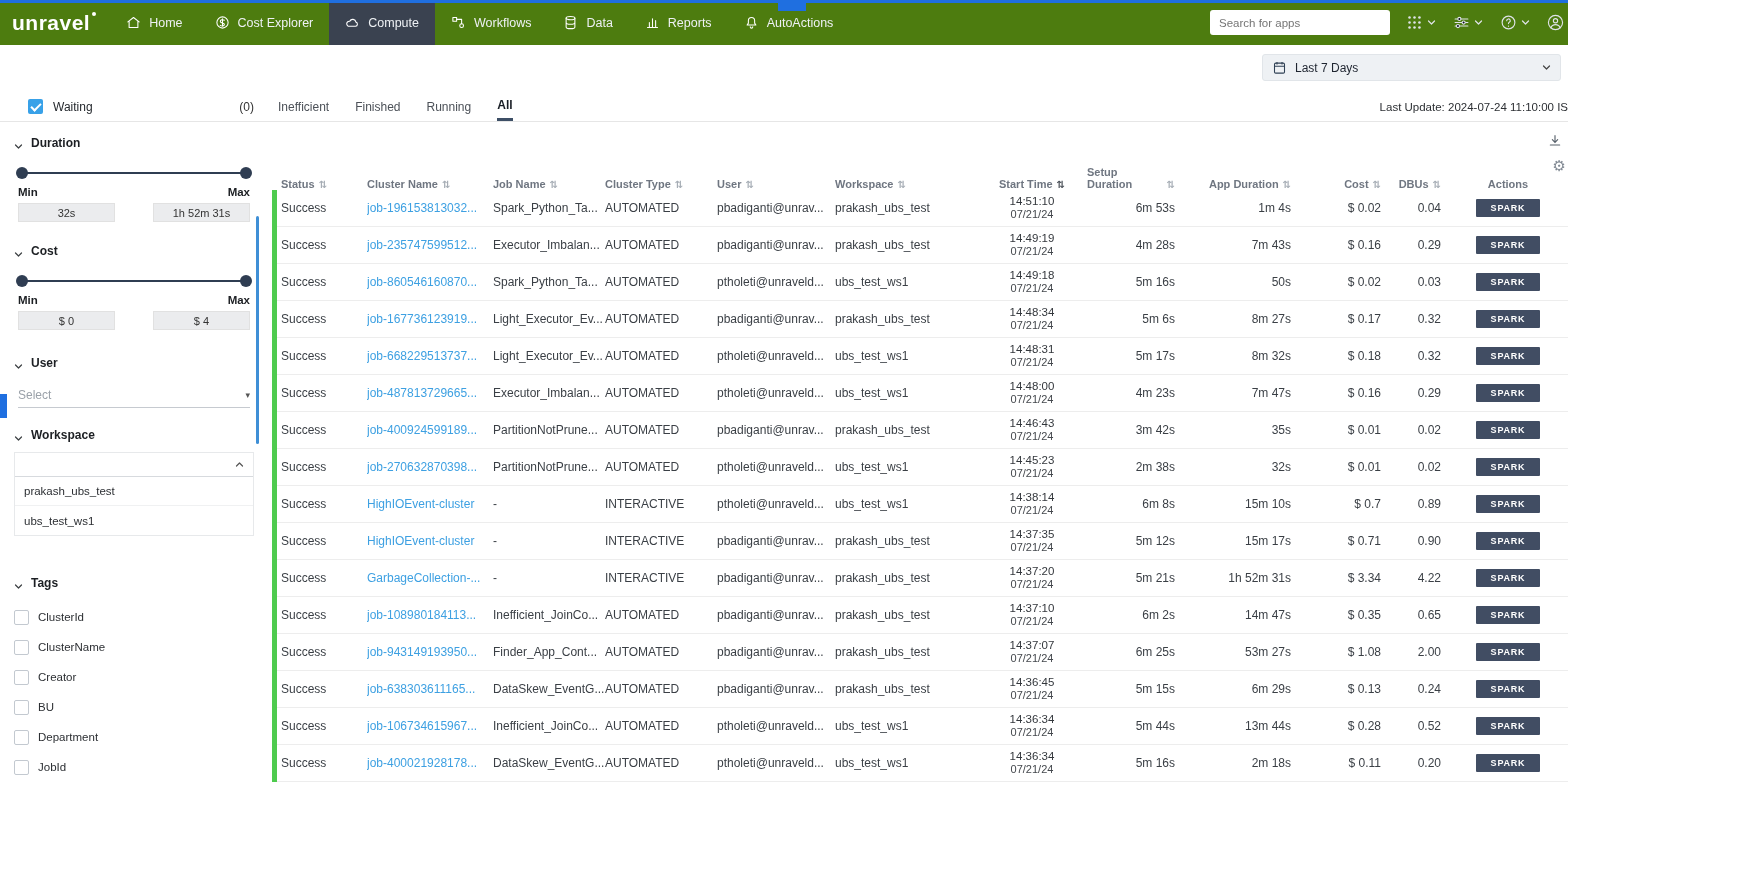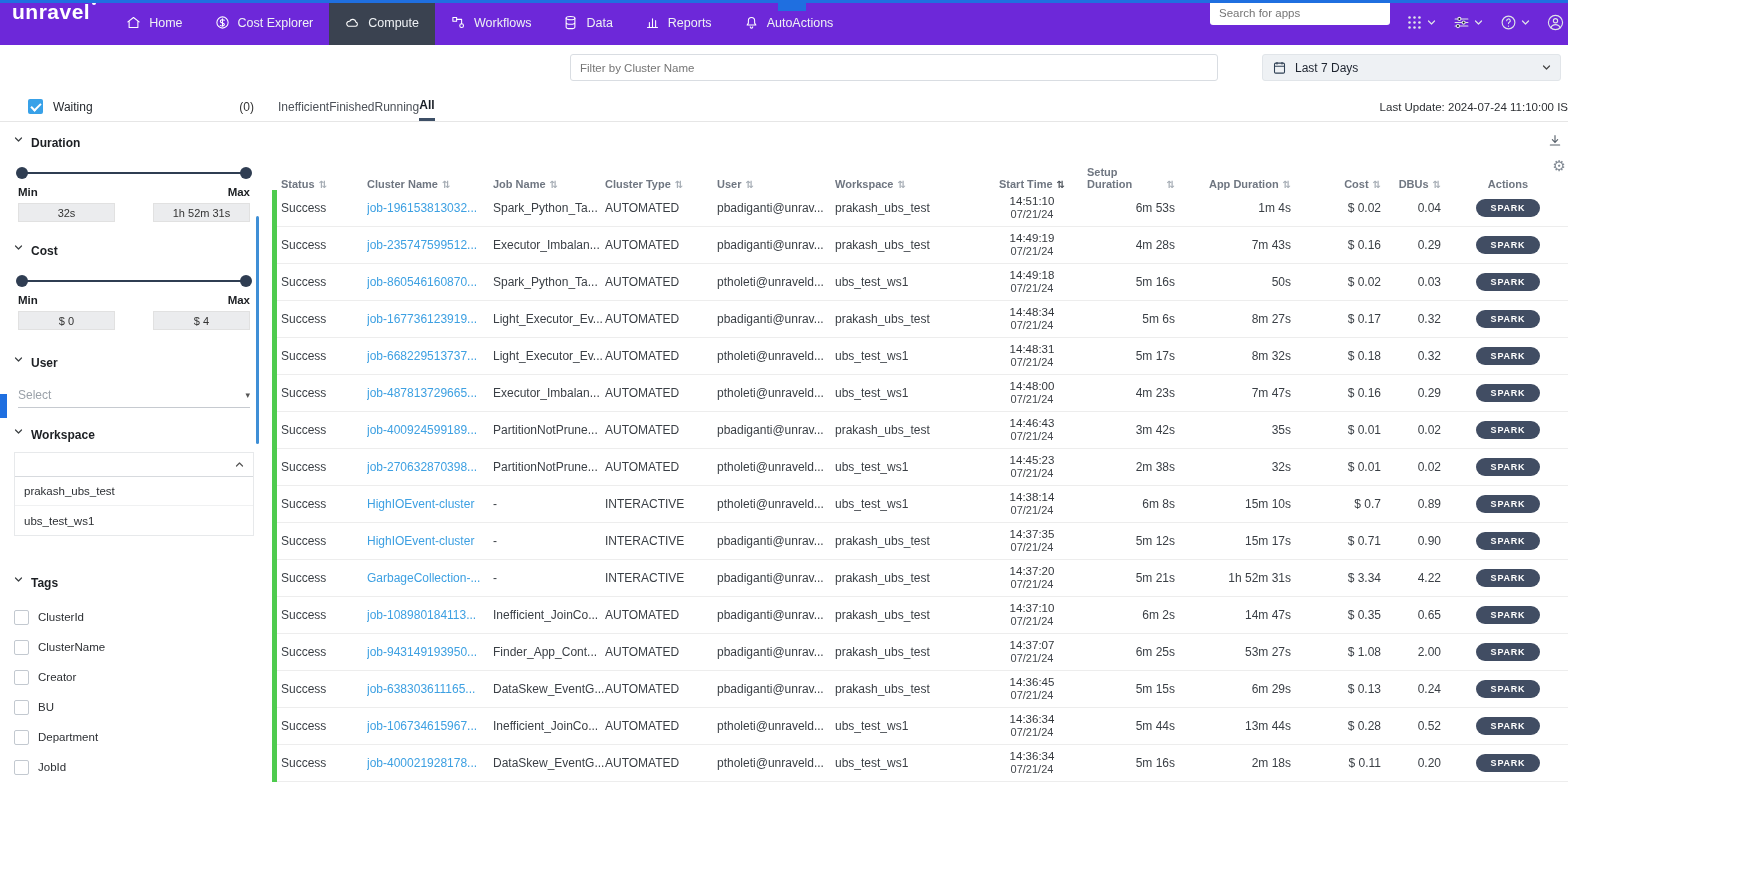--- a/index.html
+++ b/index.html
@@ -6,21 +6,21 @@
   html,body{width:1764px;height:880px;background:#fff;overflow:hidden;
     font-family:"Liberation Sans","DejaVu Sans",sans-serif;}
   .app{position:relative;width:1568px;height:880px;background:#fff;overflow:hidden}
 
   
   .top-line{position:absolute;left:0;top:0;width:1568px;height:3px;background:#1f6fe0;z-index:60}
   .top-square{position:absolute;left:778px;top:0;width:28px;height:11px;background:#1f6fe0;z-index:61}
   .left-tick{position:absolute;left:0;top:394px;width:7px;height:24px;background:#1f6fe0;z-index:61}
 
   
-  .navbar{display:flex;height:45px;background:#6d28d9;color:#fff;padding-left:12px}
+  .navbar{display:flex;align-items:center;height:45px;background:#4d7c0f;color:#fff;padding-left:12px}
   .logo{font-size:21px;font-weight:bold;letter-spacing:.5px;margin-right:20px;position:relative;cursor:pointer}
   .logo .logo-dot{position:absolute;right:-6px;top:1px;width:4px;height:4px;border-radius:50%;background:#fff}
   .nav-items{display:flex;height:100%;align-items:stretch}
   .nav-item{display:flex;align-items:center;gap:8px;padding:12px 16px;font-size:12.5px;color:#eef1f4;cursor:pointer}
   .nav-item.active{background:#3a4250}
   .nav-item svg{width:15px;height:15px;stroke:#fff;fill:none;stroke-width:1.7;stroke-linecap:round;stroke-linejoin:round}
   .nav-search{margin-left:auto;margin-right:16px}
   .nav-search input{width:180px;height:25px;border:none;border-radius:3px;padding:0 9px;font-size:11.5px;color:#333;background:#fff;outline:none}
   .nav-right{display:flex;align-items:center;gap:17px;padding-right:4px;color:#dfe3e8}
   .nav-icon-btn{display:flex;align-items:center;gap:4px;cursor:pointer}
@@ -42,42 +42,42 @@
   
   .sidebar{width:268px;flex:none;position:relative;font-size:12px;color:#25292e}
   .sidebar-scrollbar{position:absolute;left:256px;top:124px;width:3px;height:228px;background:#3f8fd6;border-radius:2px;z-index:5}
   .waiting-row{height:30px;display:flex;align-items:center;padding:0 14px 0 28px;border-bottom:1px solid #e6e6e6}
   .waiting-row .lbl{margin-left:10px}
   .waiting-row .count{margin-left:auto;color:#333}
   .cb{width:15px;height:15px;border-radius:2px;flex:none;cursor:pointer}
   .cb.checked{background:#38a1e8;position:relative}
   .cb.checked::after{content:"";position:absolute;left:4.5px;top:1.5px;width:4px;height:8px;border:solid #fff;border-width:0 2px 2px 0;transform:rotate(45deg)}
   .cb.un{background:#fff;border:1.5px solid #c3c9d0}
-  .sec-title{display:flex;align-items:flex-start;gap:8px;padding-left:14px;font-weight:bold;font-size:12px;color:#1c1f23;cursor:pointer}
+  .sec-title{display:flex;align-items:flex-end;gap:8px;padding-left:14px;font-weight:bold;font-size:12px;color:#1c1f23;cursor:pointer}
   .sec-title .chev{color:#3c4043}
   .mt14{margin-top:14px}.mt20{margin-top:20px}.mt22{margin-top:22px}.mt24{margin-top:40px}.mt26{margin-top:26px}
   .slider{position:relative;height:12px;margin:17px 18px 0}
   .slider .track{position:absolute;left:2px;right:2px;top:5px;height:2px;background:#2f3d52}
   .slider .handle{position:absolute;top:0;width:12px;height:12px;border-radius:50%;background:#2f3d52;cursor:pointer}
   .handle.hmin{left:-2px}.handle.hmax{right:-2px}
   .minmax{display:flex;justify-content:space-between;margin:7px 18px 0;font-weight:bold;font-size:11.5px;color:#1c1f23}
   .valrow{display:flex;justify-content:space-between;margin:5px 18px 0}
   .valbox{width:97px;height:19px;background:#ebecee;border:1px solid #e1e1e1;display:flex;align-items:center;justify-content:center;font-size:11px;color:#333;cursor:text}
   .user-select{margin:13px 18px 0;height:25px;border-bottom:1px solid #c6cad0;display:flex;align-items:center;justify-content:space-between;color:#9aa1a9;font-size:12px;cursor:pointer}
   .user-select .caret{color:#555;font-size:9px}
   .dd{margin:10px 14px 0;border:1px solid #e7e9eb;background:#fff}
   .dd-head{height:24px;border-bottom:1px solid #d7dade;display:flex;align-items:center;justify-content:flex-end;padding:0 9px;color:#555;cursor:pointer}
   .dd-opt{height:29px;display:flex;align-items:center;padding-left:9px;font-size:11.5px;color:#2c2f33;border-bottom:1px solid #f0f1f2;cursor:pointer}
   .dd-opt:last-child{border-bottom:none}
   .tag-list{margin-top:12px}
   .tag-item{display:flex;align-items:center;gap:9px;padding-left:14px;height:30px;font-size:11.5px;color:#2c2f33;cursor:pointer}
 
   
   .main{flex:1;min-width:0;position:relative}
-  .tabs-row{display:flex;align-items:center;height:30px;border-bottom:1px solid #e6e6e6;padding-left:10px;}
+  .tabs-row{display:flex;align-items:center;height:30px;border-bottom:1px solid #e6e6e6;padding-left:10px;gap:26px}
   .tab{font-size:12px;color:#4c5158;cursor:pointer;height:100%;display:flex;align-items:center}
   .tab.active{color:#171c24;font-weight:bold;border-bottom:3px solid #3d4f66}
   .last-update{margin-left:auto;font-size:11.5px;color:#2c2f33;white-space:nowrap;padding-right:0}
   .export-row{height:26px;display:flex;justify-content:flex-end;align-items:center;padding-right:5px;margin-top:6px}
   .export-row svg{width:16px;height:16px;stroke:#57606a;fill:none;stroke-width:1.7;stroke-linecap:round;cursor:pointer}
 
   .table-area{margin-top:2px;padding-left:4px;position:relative}
   .tgrid{display:grid;grid-template-columns:86px 126px 112px 112px 118px 142px 110px 114px 116px 78px 64px 98px;align-items:center}
   .thead{position:relative;padding-left:9px;height:34px}
   .th{font-size:11px;color:#6f7681;font-weight:bold;display:flex;align-items:flex-end;gap:4px;height:34px;cursor:pointer}
@@ -89,21 +89,21 @@
   .td{display:flex;align-items:center;height:100%;overflow:hidden;white-space:nowrap}
   .td.stack{flex-direction:column;justify-content:center;align-items:center;line-height:13px}
   .tgrid > :nth-child(7){justify-content:center;text-align:center}
   .tgrid > :nth-child(8),.tgrid > :nth-child(9){justify-content:flex-end;padding-right:26px}
   .tgrid > :nth-child(10){justify-content:flex-end;padding-right:14px}
   .tgrid > :nth-child(11){justify-content:flex-end;padding-right:18px}
   .tgrid > :nth-child(12){justify-content:center}
   .link{color:#3da0e2;cursor:pointer}
   .st-time{font-size:11.5px;color:#33373c}
   .st-date{font-size:11px;color:#44484d}
-  .badge{display:inline-block;background:#414d63;color:#fff;font-size:9px;font-weight:bold;letter-spacing:.8px;padding:4px 15px;border-radius:9px;cursor:pointer}
+  .badge{display:inline-block;background:#414d63;color:#fff;font-size:9px;font-weight:bold;letter-spacing:.8px;padding:4px 15px;border-radius:1px;cursor:pointer}
 </style>
 </head>
 <body>
 
 <div class="app">
   <div class="top-line"></div>
   <div class="top-square"></div>
   <div class="left-tick"></div>
 
   <header class="navbar">
@@ -202,21 +202,20 @@
         <svg class="big" viewBox="0 0 24 24">
             <circle cx="12" cy="12" r="10"></circle>
             <circle cx="12" cy="9.5" r="3"></circle>
             <path d="M5.5 19.5 c1.2-3.6 4-4.5 6.5-4.5 s5.3.9 6.5 4.5"></path>
           </svg>
       </div>
     </div>
   </header>
 
   <div class="filter-row">
-    <input class="cluster-input" type="text" placeholder="Filter by Cluster Name" style="">
     <div class="date-select">
       <svg class="cal-icon" viewBox="0 0 24 24">
           <rect x="4" y="5" width="16" height="16" rx="2"></rect>
           <path d="M4 10 h16 M8 3 v4 M16 3 v4"></path>
         </svg>
       <span>Last 7 Days</span>
       <svg class="chev" viewBox="0 0 12 8">
           <path d="M2 2 l4 4 4-4"></path>
         </svg>
     </div>

